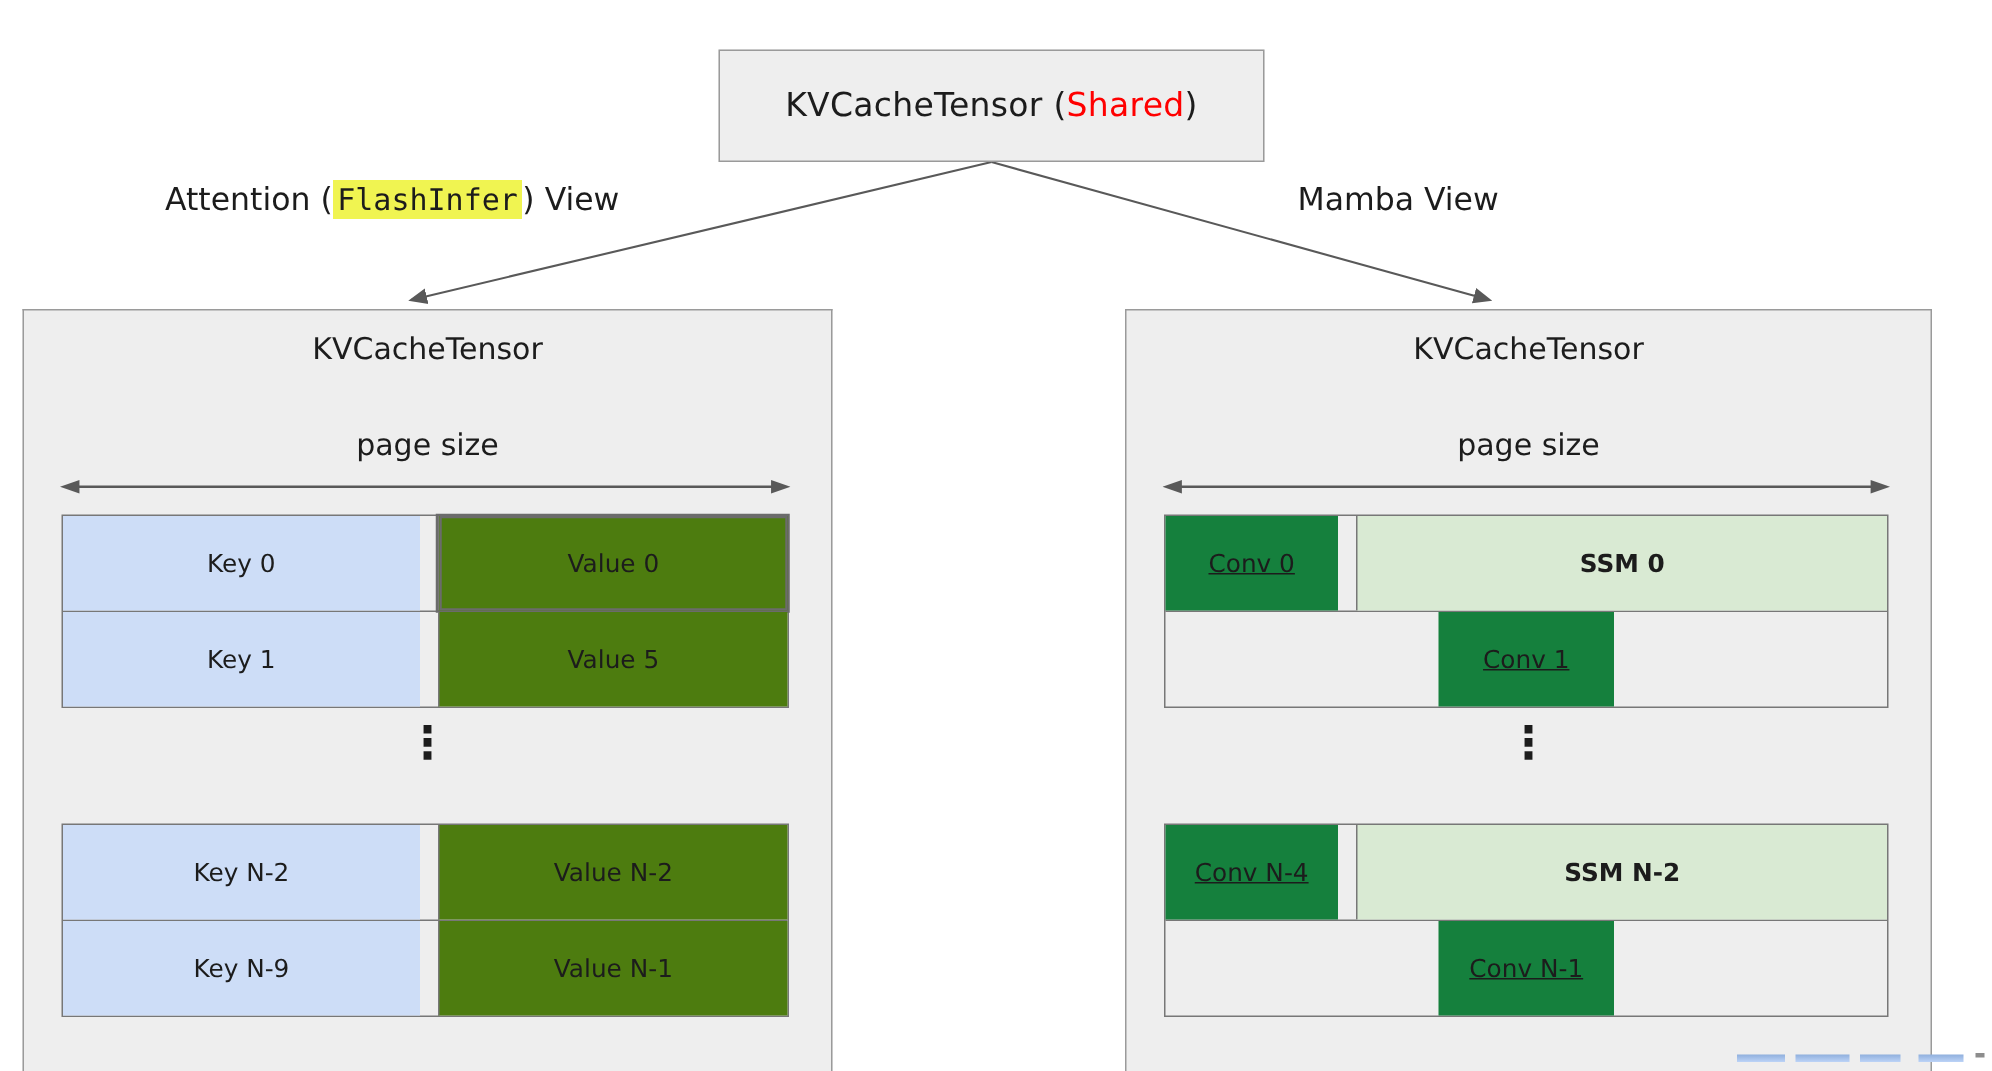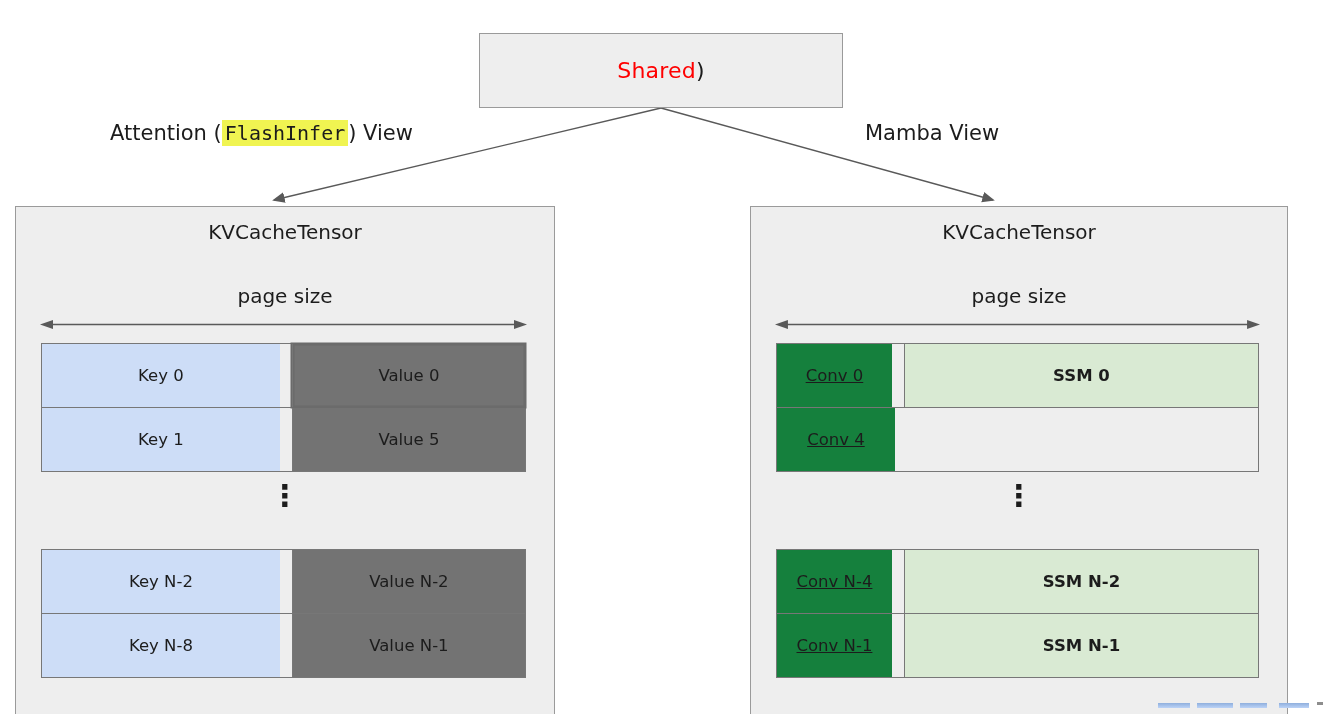--- a/index.html
+++ b/index.html
@@ -37,28 +37,28 @@
   .harrow{position:absolute;top:111px;left:24px;right:27px;height:13px;}
   .harrow svg{width:100%;height:100%;display:block;}
   
   .cell-table{
     position:absolute;left:25px;right:28px;
     border:1.5px solid #777777;box-sizing:border-box;background:transparent;
   }
   .cell-table.t1{top:136px;}
   .cell-table.t2{top:342px;}
   .row{display:flex;height:63px;gap:12px;}
-  .row + .row{border-top:1.5px solid #777777;}
+  .row + .row{border-top:1.5px solid #777777;justify-content:center;}
   .cell{
     display:flex;align-items:center;justify-content:center;
     font-size:16.5px;box-sizing:border-box;white-space:nowrap;
   }
   .cell.c2{border-left:1.5px solid #777777;}
   .panel.left  .cell.c1{width:50.5%;background:#cdddf7;}
-  .panel.left  .cell.c2{width:49.5%;background:#737373;}
+  .panel.left  .cell.c2{width:49.5%;background:#4d7c0f;}
   .panel.right .cell.c1{width:24.5%;background:#15803d;text-decoration:underline;}
   .panel.right .cell.c2{width:75.5%;background:#d9ead3;font-weight:bold;}
   .cell.emph{box-shadow:inset 0 0 0 1.5px #6b6b6b, 0 0 0 1.5px #6b6b6b;}
   
   .vdots{
     position:absolute;top:272px;left:0;right:0;text-align:center;
     font-size:30px;line-height:34px;color:#1c1c1c;font-weight:bold;
   }
   
   .wm-bar{
@@ -74,20 +74,21 @@
   <defs>
     <marker id="ah" viewBox="0 0 10 10" refX="8.5" refY="5" markerWidth="9" markerHeight="9" orient="auto">
       <polygon points="0,0.8 10,5 0,9.2" fill="#595959"></polygon>
     </marker>
   </defs>
   <line x1="661" y1="108" x2="274" y2="200" stroke="#595959" stroke-width="1.4" marker-end="url(#ah)"></line>
   <line x1="661" y1="108" x2="993" y2="200" stroke="#595959" stroke-width="1.4" marker-end="url(#ah)"></line>
 </svg>
 
 <div class="top-box">
+  <span>KVCacheTensor (</span>
     <span class="accent-red">Shared</span>
     <span>)</span>
 </div>
 
 <div class="view-label left">
   <span>Attention (</span><span class="hl">FlashInfer</span><span>) View</span>
 </div>
 <div class="view-label right">Mamba View</div>
 
 <div class="panel left">
@@ -113,21 +114,21 @@
   </div>
 
   <div class="vdots">⋮</div>
 
   <div class="cell-table t2">
     <div class="row">
       <div class="cell c1">Key N-2</div>
       <div class="cell c2">Value N-2</div>
     </div>
     <div class="row">
-      <div class="cell c1">Key N-8</div>
+      <div class="cell c1">Key N-9</div>
       <div class="cell c2">Value N-1</div>
     </div>
   </div>
 </div>
 
 <div class="panel right">
   <div class="panel-title">KVCacheTensor</div>
   <div class="page-size">page size</div>
   <div class="harrow">
     <svg viewBox="0 0 488 13" preserveAspectRatio="none">
@@ -136,34 +137,33 @@
       <polygon points="488,6.5 475,2 475,11" fill="#595959"></polygon>
     </svg>
   </div>
 
   <div class="cell-table t1">
     <div class="row">
       <div class="cell c1">Conv 0</div>
       <div class="cell c2">SSM 0</div>
     </div>
     <div class="row">
-      <div class="cell c1">Conv 4</div>
+      <div class="cell c1">Conv 1</div>
     </div>
   </div>
 
   <div class="vdots">⋮</div>
 
   <div class="cell-table t2">
     <div class="row">
       <div class="cell c1">Conv N-4</div>
       <div class="cell c2">SSM N-2</div>
     </div>
     <div class="row">
       <div class="cell c1">Conv N-1</div>
-      <div class="cell c2">SSM N-1</div>
     </div>
   </div>
 </div>
 
 <div>
   <div class="wm-bar" style="left:1158px;width:32px;"></div>
   <div class="wm-bar" style="left:1197px;width:36px;"></div>
   <div class="wm-bar" style="left:1240px;width:27px;"></div>
   <div class="wm-bar" style="left:1279px;width:30px;"></div>
   <div class="wm-dash" style="left:1317px;"></div>

